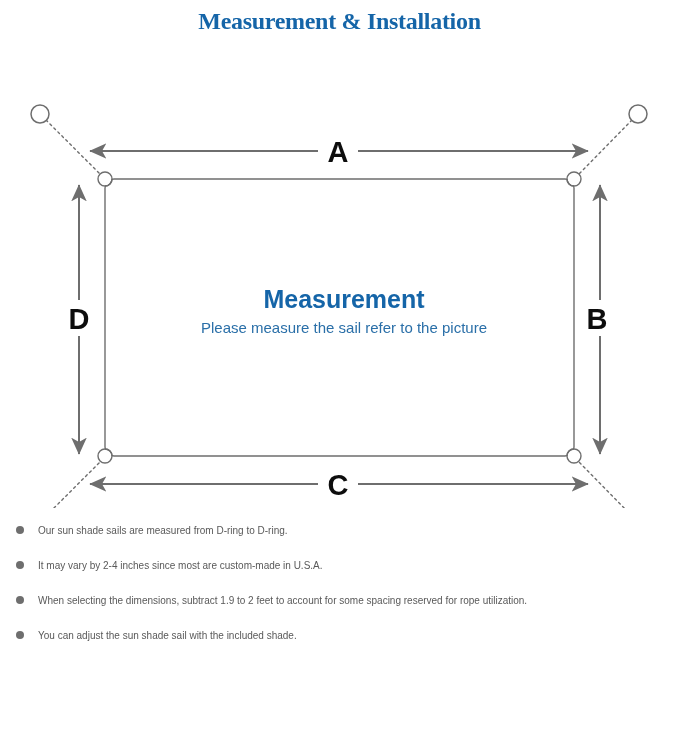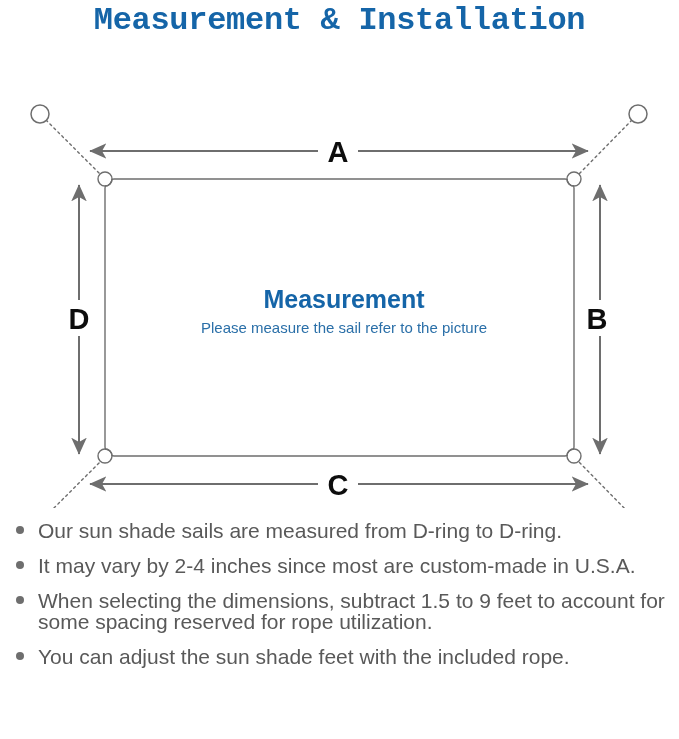--- a/index.html
+++ b/index.html
@@ -11,23 +11,23 @@
     width: 679px;
     height: 739px;
     font-family: "Liberation Sans", sans-serif;
     color: #4a4a4a;
     overflow: hidden;
     position: relative;
   }
   #page-title {
     text-align: center;
     color: #1565a8;
-    font-family: Liberation Mono, monospace;
+    font-family: Liberation Serif, serif;
     font-weight: bold;
-    font-size: 32px;
+    font-size: 24px;
     letter-spacing: -0.3px;
     line-height: 34px;
     margin: 4px 0 0 0;
     padding: 0;
   }
   #diagram-wrap {
     position: relative;
     width: 679px;
     height: 470px;
   }
@@ -61,21 +61,21 @@
     position: absolute;
     left: 0;
     top: 520px;
     width: 651px;
   }
   .note-item {
     position: relative;
     padding-left: 24px;
     margin-bottom: 14px;
     font-family: "Liberation Sans", sans-serif;
-    font-size: 21px;
+    font-size: 10px;
     line-height: 21px;
     color: #595959;
   }
   .note-bullet {
     position: absolute;
     left: 2px;
     top: 6px;
     width: 8px;
     height: 8px;
     border-radius: 50%;
@@ -160,19 +160,19 @@
   <li class="note-item">
     <span class="note-bullet"></span>
     <span>Our sun shade sails are measured from D-ring to D-ring.</span>
   </li>
   <li class="note-item">
     <span class="note-bullet"></span>
     <span>It may vary by 2-4 inches since most are custom-made in U.S.A.</span>
   </li>
   <li class="note-item">
     <span class="note-bullet"></span>
-    <span>When selecting the dimensions, subtract 1.5 to 9 feet to account for some spacing reserved for rope utilization.</span>
+    <span>When selecting the dimensions, subtract 1.9 to 2 feet to account for some spacing reserved for rope utilization.</span>
   </li>
   <li class="note-item">
     <span class="note-bullet"></span>
-    <span>You can adjust the sun shade feet with the included rope.</span>
+    <span>You can adjust the sun shade sail with the included shade.</span>
   </li>
 </ul>
 
 </body></html>

